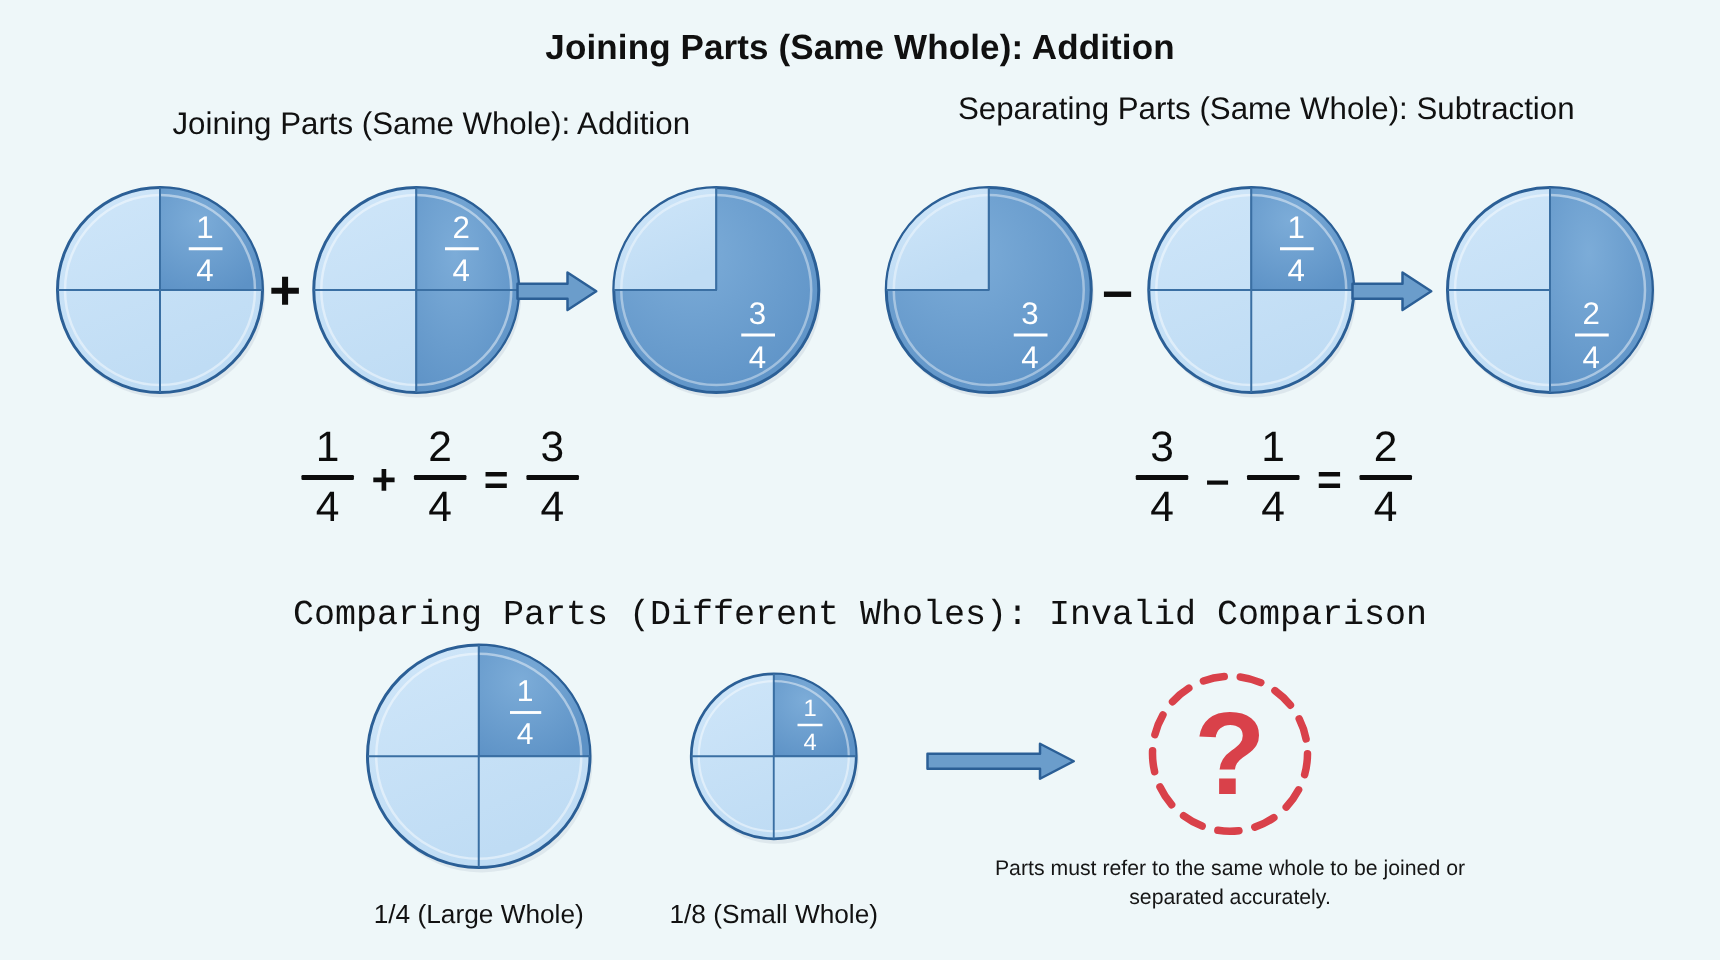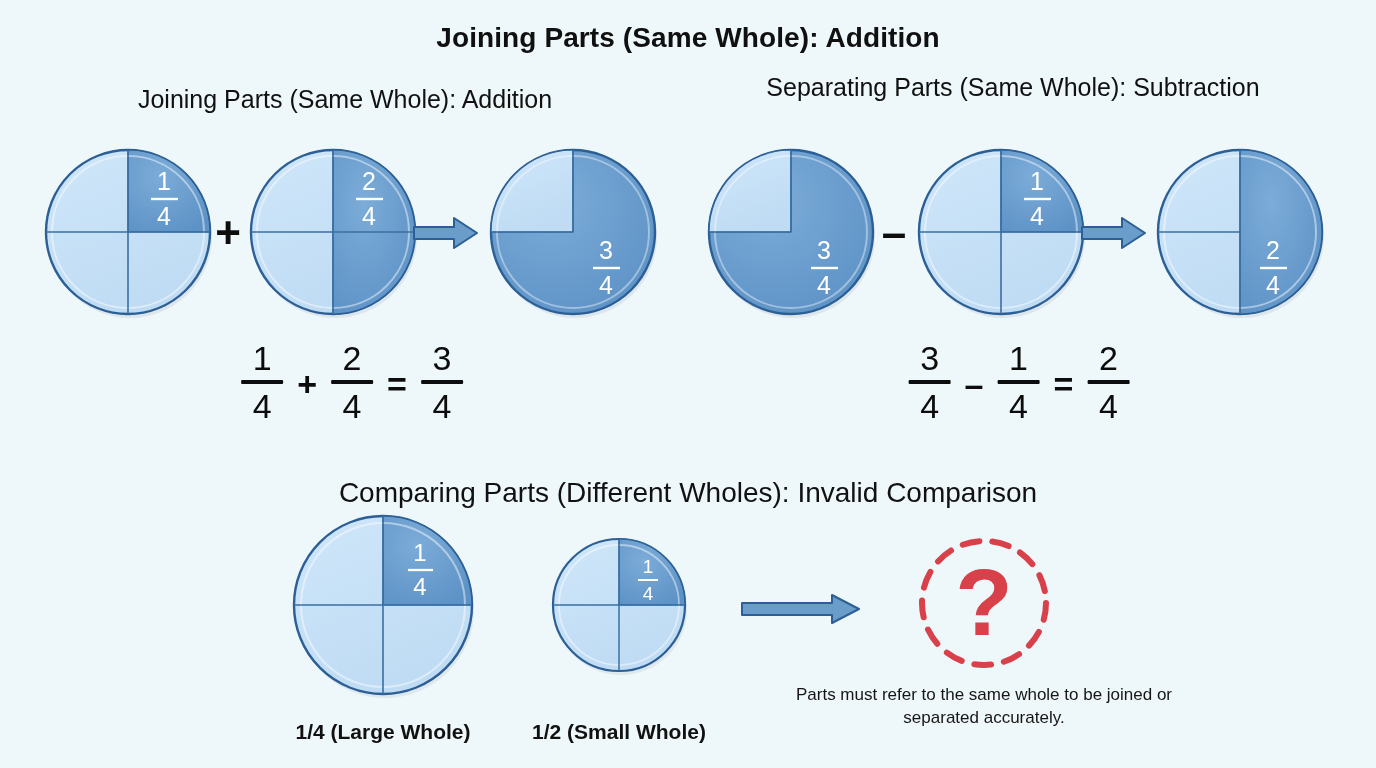--- a/index.html
+++ b/index.html
@@ -35,21 +35,21 @@
   .section-title {
     position: absolute;
     font-size: 25px;
     font-weight: 400;
     color: #111;
     white-space: nowrap;
     text-align: center;
   }
   #title-add   { top: 85px; left: 90px;  width: 510px; }
   #title-sub   { top: 73px; left: 712px; width: 602px; }
-  #title-cmp   { top: 477px; left: 0; width: 100%; font-size: 28px; }
+  #title-cmp   { top: 477px; left: 0; width: 100%; font-size: 28px; font-family: Liberation Mono, monospace; }
 
   
   .pie-wrap {
     position: absolute;
     transform: translate(-50%, -50%);
   }
   .pie-wrap svg { display: block; overflow: visible; }
 
   .frac-label {
     fill: #ffffff;
@@ -113,21 +113,20 @@
   }
 
   
   .circle-caption {
     position: absolute;
     transform: translateX(-50%);
     font-size: 21px;
     color: #111;
     white-space: nowrap;
     text-align: center;
-    font-weight: bold;
   }
 
   
   .qmark-wrap {
     position: absolute;
     transform: translate(-50%, -50%);
   }
   .qmark-wrap svg { display: block; }
 
   .note {
@@ -392,21 +391,21 @@
       <circle cx="76" cy="76" r="66" fill="url(#lit8)" stroke="#2b5f96" stroke-width="2.2"></circle>
       <path d="M76 76 L76 10 A66 66 0 0 1 142 76 Z" fill="url(#shd8)" stroke="#2b5f96" stroke-width="1.1"></path>
       <circle cx="76" cy="76" r="60" fill="none" stroke="#ffffff" stroke-opacity=".45" stroke-width="1.8"></circle>
       <line x1="10" y1="76" x2="142" y2="76" stroke="#3a6fa3" stroke-width="1.5"></line>
       <line x1="76" y1="10" x2="76" y2="142" stroke="#3a6fa3" stroke-width="1.5"></line>
       <text class="frac-label" x="105" y="44" font-size="19">1</text>
       <line x1="95" y1="51" x2="115" y2="51" stroke="#ffffff" stroke-width="2"></line>
       <text class="frac-label" x="105" y="71" font-size="19">4</text>
     </svg>
   </div>
-  <div class="circle-caption" style="left:619px; top:720px;">1/2 (Small Whole)</div>
+  <div class="circle-caption" style="left:619px; top:720px;">1/8 (Small Whole)</div>
 
   <div class="arrow" style="left:801px; top:609px;">
     <svg width="122" height="32" viewBox="0 0 122 32">
       <path d="M2 10 H92 V2 L119 16 L92 30 V22 H2 Z" fill="#6b9dcb" stroke="#2b5f96" stroke-width="2" stroke-linejoin="round"></path>
     </svg>
   </div>
 
   <div class="qmark-wrap" style="left:984px; top:603px;">
     <svg width="140" height="140" viewBox="0 0 140 140">
       <circle cx="70" cy="70" r="62" fill="none" stroke="#d9414a" stroke-width="6" stroke-dasharray="17 13" stroke-linecap="round"></circle>

